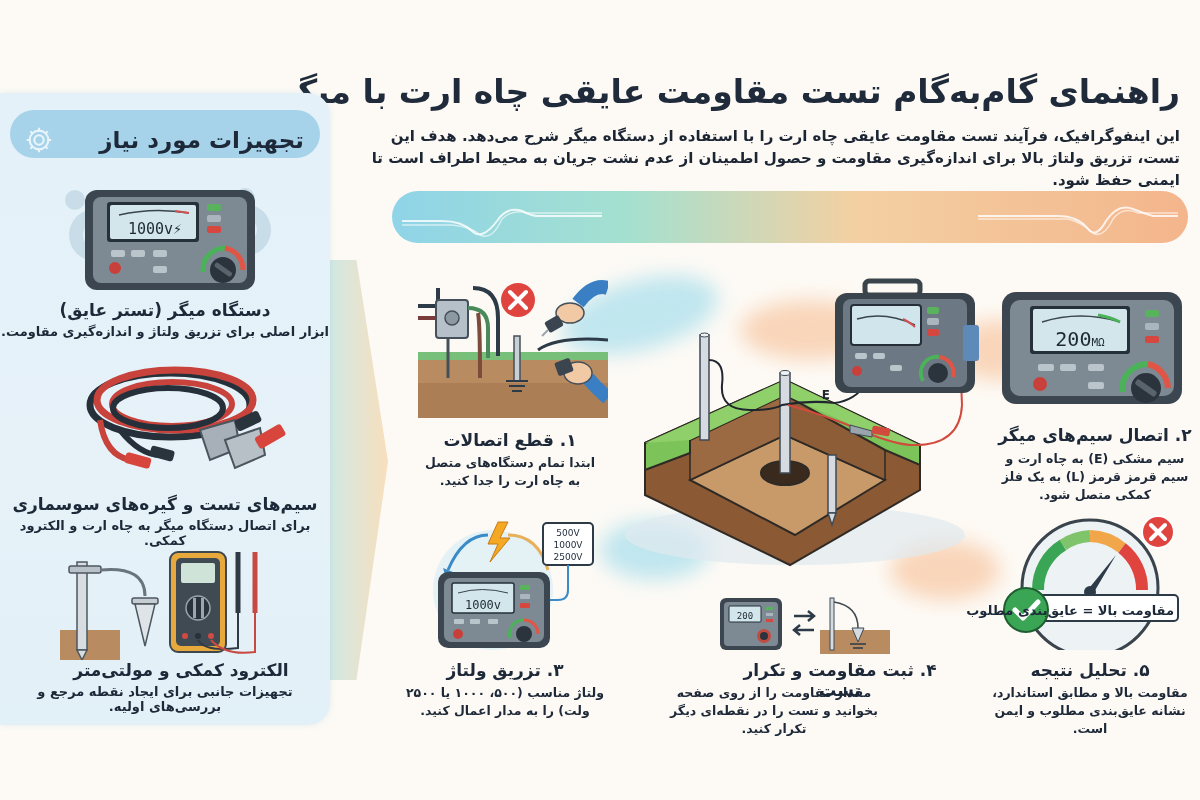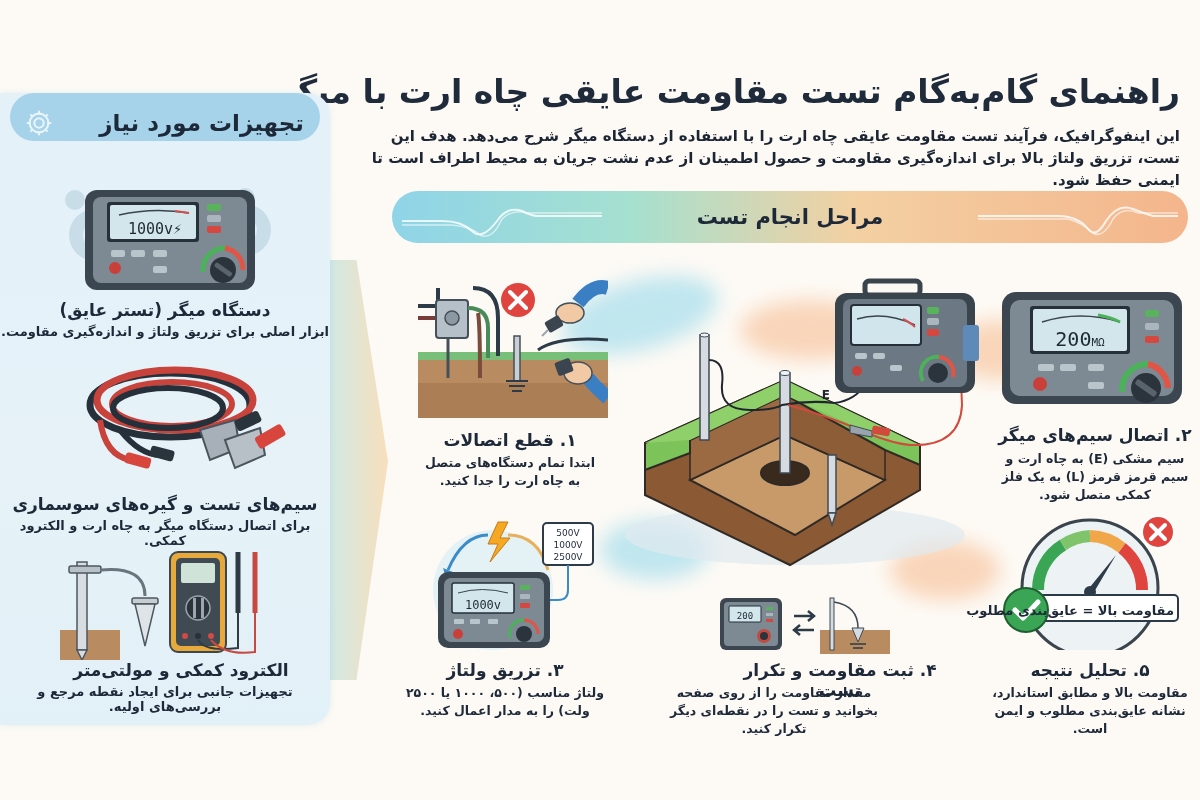--- a/index.html
+++ b/index.html
@@ -31,21 +31,21 @@
     border-radius: 0 22px 22px 0;
     box-shadow: 0 0 6px rgba(120,170,200,0.18);
   }
   .left-arrow {
     position: absolute; left: 318px; top: 260px; width: 70px; height: 420px;
     background: linear-gradient(90deg, rgba(170,225,230,0.9), rgba(245,205,150,0.85));
     clip-path: polygon(0 0, 55% 0, 100% 48%, 55% 100%, 0 100%);
     opacity: .7;
   }
   .panel-header {
-    position: absolute; left: 10px; top: 93px; width: 310px; height: 48px;
+    position: absolute; left: 10px; top: 110px; width: 310px; height: 48px;
     background: #a6d3ea; border-radius: 24px;
     display: flex; align-items: center; justify-content: space-between;
     padding: 12px 16px 0 14px;
   }
   .panel-header-title { font-size: 23px; font-weight: bold; color: #1d2838; }
   .gear-svg { width: 30px; height: 30px; }
 
   .equip-name { position: absolute; left: 0; width: 330px; text-align: center; font-size: 17px; font-weight: bold; color: #1d2838; }
   .equip-desc { position: absolute; left: 0; width: 330px; text-align: center; font-size: 13px; font-weight: bold; color: #1d2838; }
 
@@ -171,21 +171,20 @@
 
 <div class="steps-banner">
   <svg class="banner-wave" style="left:10px;" width="200" height="52" viewBox="0 0 200 52">
     <path d="M0 30 L40 30 Q60 30 70 40 Q80 50 95 30 Q105 15 120 20 Q130 25 135 25 L200 25" stroke="#ffffff" stroke-width="2" fill="none" opacity=".8"></path>
     <path d="M0 34 L50 34 Q70 36 78 44 Q90 50 100 28 Q110 18 125 22 L200 22" stroke="#ffffff" stroke-width="1.5" fill="none" opacity=".6"></path>
   </svg>
   <svg class="banner-wave" style="right:10px;" width="200" height="52" viewBox="0 0 200 52">
     <path d="M0 25 L80 25 Q100 25 110 38 Q118 48 128 30 Q140 12 155 18 Q165 22 175 25 L200 25" stroke="#ffffff" stroke-width="2" fill="none" opacity=".8"></path>
     <path d="M0 28 L90 28 Q105 32 115 42 Q125 48 135 28 Q145 15 160 22 L200 22" stroke="#ffffff" stroke-width="1.5" fill="none" opacity=".6"></path>
   </svg>
-  <span class="banner-title">مراحل انجام تست</span>
 </div>
 
 <svg class="abs" style="left:418px; top:278px;" width="190" height="140" viewBox="0 0 190 140">
   <rect x="0" y="78" width="190" height="62" fill="#b98b60"></rect>
   <rect x="0" y="74" width="190" height="8" fill="#78c07a"></rect>
   <rect x="0" y="105" width="190" height="35" fill="#a37650" opacity=".6"></rect>
   <path d="M0 28 L20 28 L20 10" stroke="#2d3a48" stroke-width="4" fill="none"></path>
   <path d="M0 40 L18 40" stroke="#7b3b3b" stroke-width="4" fill="none"></path>
   <rect x="18" y="22" width="32" height="38" rx="3" fill="#b5c0c8" stroke="#45505a" stroke-width="2"></rect>
   <circle cx="34" cy="40" r="7" fill="#8d99a2" stroke="#45505a" stroke-width="1.5"></circle>

